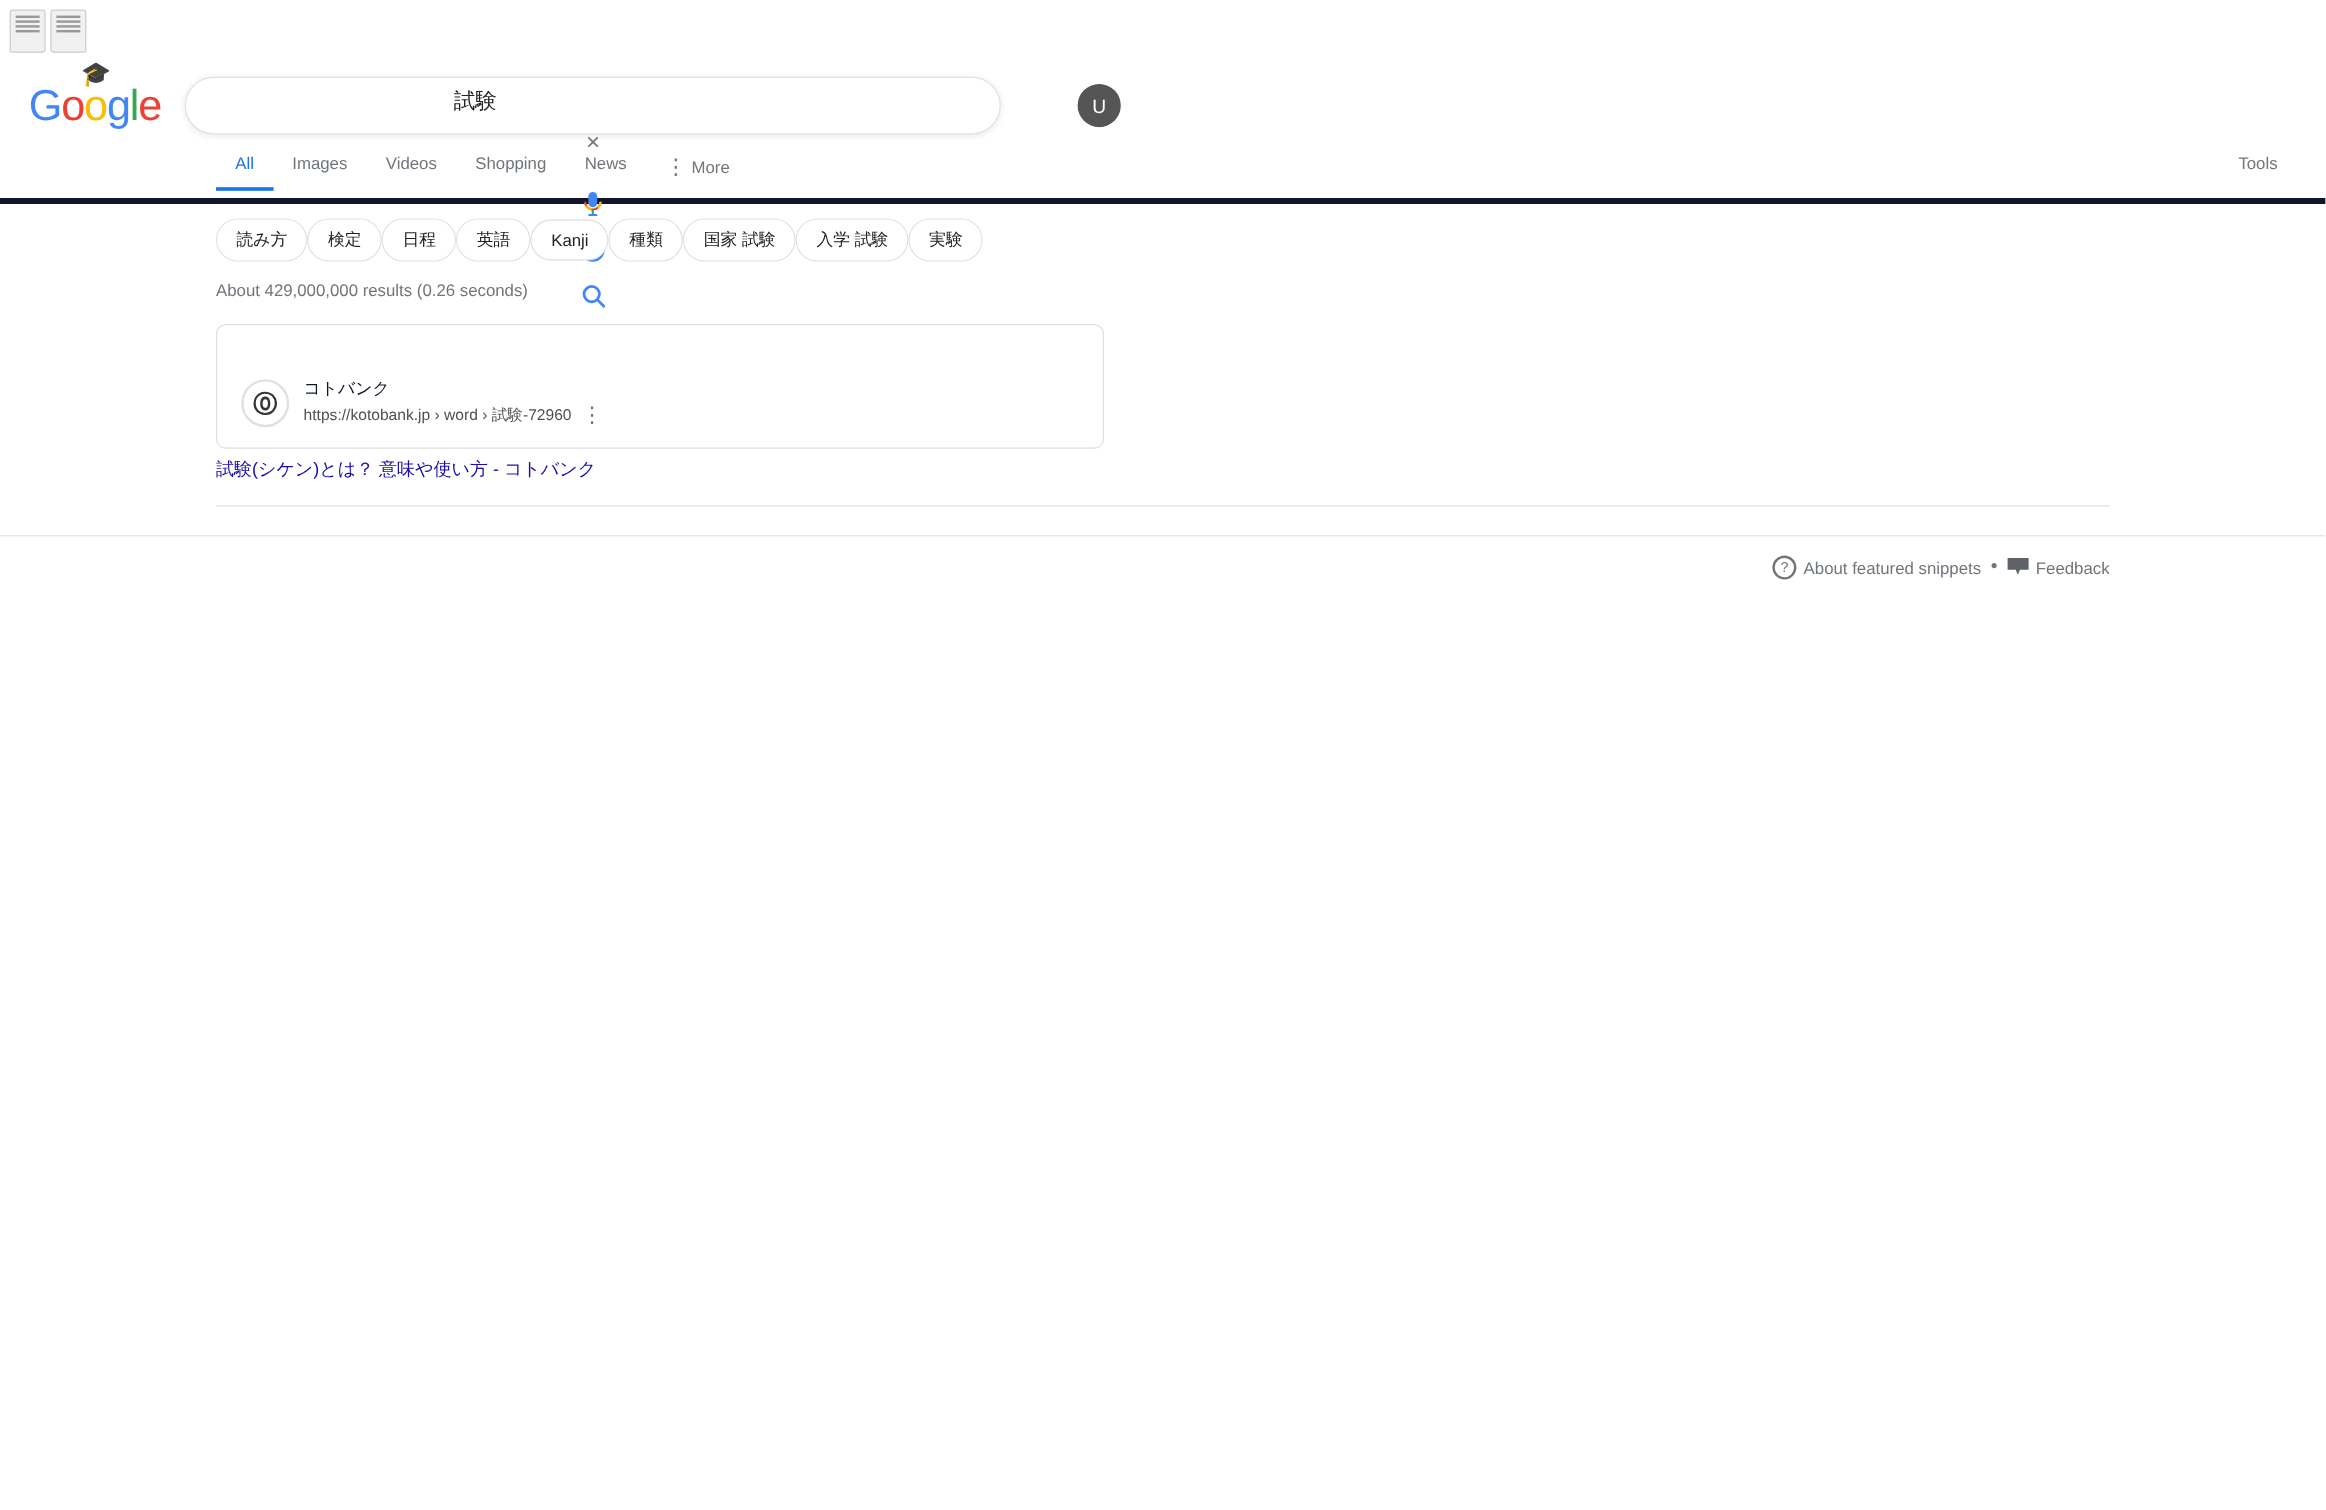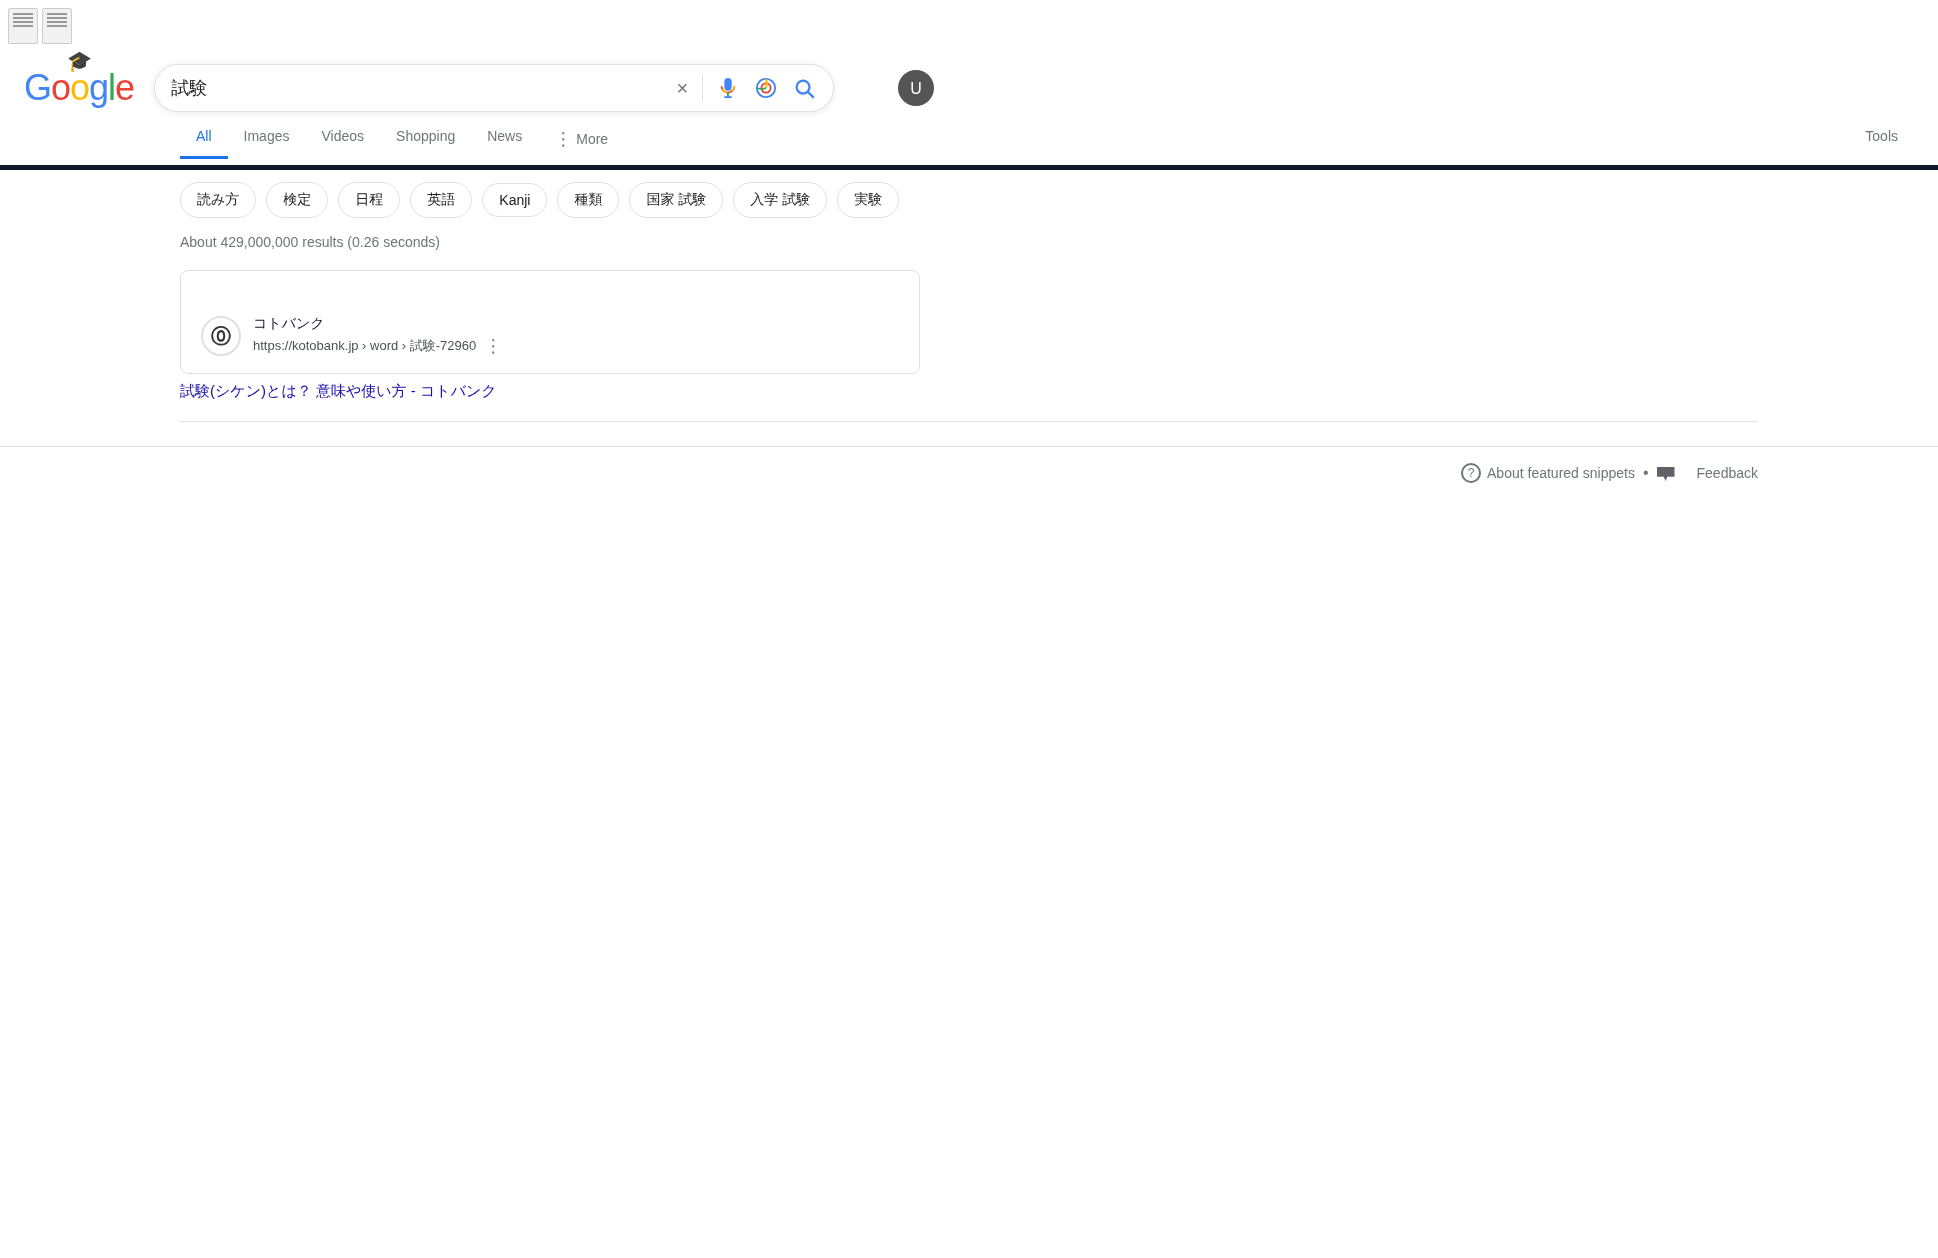--- a/index.html
+++ b/index.html
@@ -48,20 +48,21 @@
     .search-bar {
       display: flex;
       align-items: center;
       border: 1px solid #dfe1e5;
       border-radius: 24px;
       padding: 8px 16px;
       height: 48px;
       box-shadow: 0 1px 6px rgba(32,33,36,0.1);
       background: #fff;
       gap: 12px;
+      flex-direction: column;
     }
 
     .search-input {
       flex: 1;
       border: none;
       outline: none;
       font-size: 18px;
       color: #202124;
       background: transparent;
     }
@@ -137,21 +138,20 @@
 
     .tools-tab {
       margin-left: auto;
     }
 
     
     .chips-row {
       display: flex;
       align-items: center;
       padding: 12px 180px;
-      gap: 10px;
       flex-wrap: nowrap;
       overflow-x: auto;
     }
 
     .chip {
       border: 1px solid #dfe1e5;
       border-radius: 20px;
       padding: 8px 16px;
       font-size: 14px;
       color: #202124;
@@ -253,22 +253,22 @@
       font-size: 14px;
       color: #70757a;
     }
 
     .bottom-dot {
       color: #70757a;
     }
 
     .bottom-feedback {
       display: flex;
-      align-items: flex-end;
-      gap: 22px;
+      align-items: flex-start;
+      gap: 6px;
       font-size: 14px;
       color: #70757a;
     }
 
     .circle-q {
       width: 20px;
       height: 20px;
       border-radius: 50%;
       border: 2px solid #70757a;
       display: flex;

